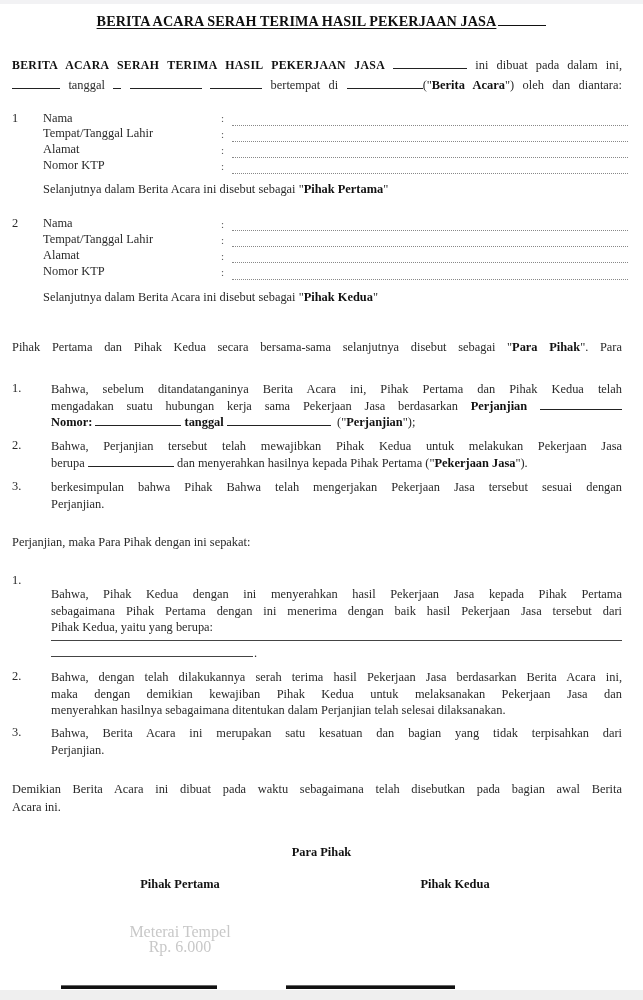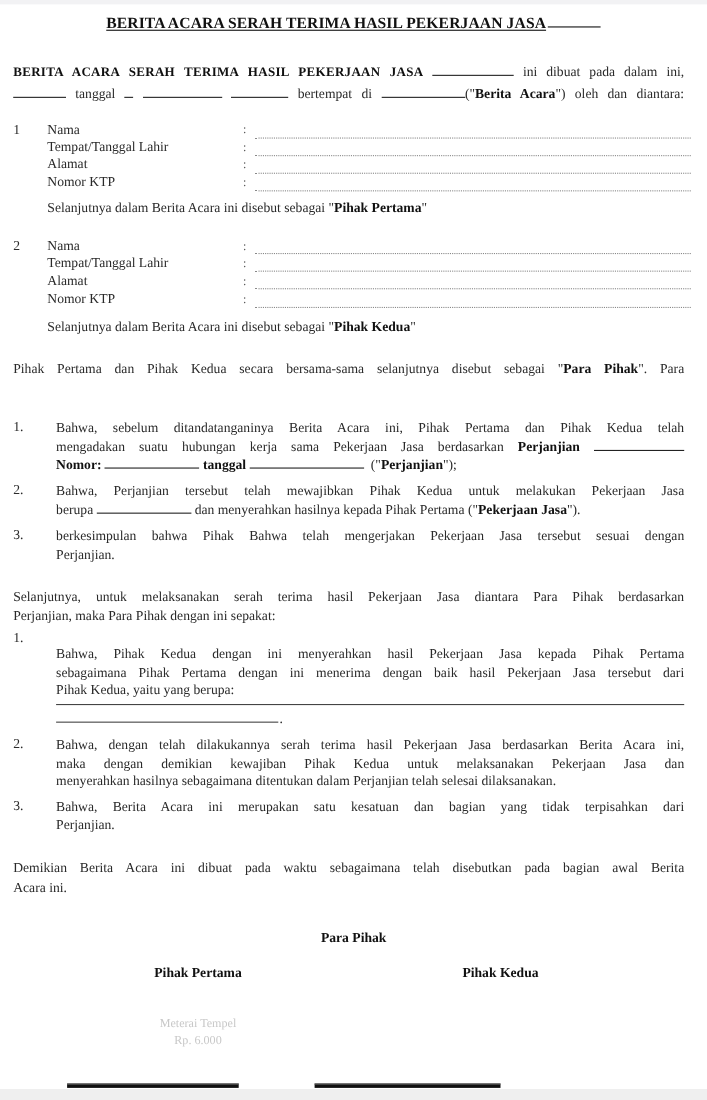--- a/index.html
+++ b/index.html
@@ -27,21 +27,21 @@
   .num { position: absolute; left: 12px; font-size: 12.4px; }
   .lbl { position: absolute; left: 43px; font-size: 12.4px; }
   .item-n { position: absolute; left: 12px; font-size: 12.4px; }
   .item-b { position: absolute; left: 51px; width: 571px; font-size: 12.4px; line-height: 16.5px; }
   .item-b .ln { display: block; text-align: justify; text-align-last: justify; white-space: nowrap; }
   .item-b .ln.last { text-align-last: left; }
   .para { position: absolute; left: 12px; width: 610px; font-size: 12.4px; line-height: 19px; }
   .para .ln { display: block; text-align: justify; text-align-last: justify; white-space: nowrap; }
   .para .ln.last { text-align-last: left; }
   .sig-line { position: absolute; top: 986px; height: 3px; background: #111; border-top: 1px solid #666; }
-  .stamp { color: #c8c8c8; font-size: 11px; text-align: center; line-height: 15px; font-family: "Liberation Serif", serif; }
+  .stamp { color: #c8c8c8; font-size: 16px; text-align: center; line-height: 15px; font-family: "Liberation Serif", serif; }
 </style>
 </head>
 <body>
 
 <div class="topbar"></div>
 
 <div class="abs title">
   <span class="u">BERITA ACARA SERAH TERIMA HASIL PEKERJAAN JASA</span><span class="tail"></span>
 </div>
 
@@ -91,21 +91,21 @@
   <span class="colon" style="top:266px;">:</span>
   <div class="dots" style="top:230px;"></div>
   <div class="dots" style="top:246px;"></div>
   <div class="dots" style="top:262px;"></div>
   <div class="dots" style="top:279px;"></div>
   <div class="lbl t" style="top:289px;">
     <span>Selanjutnya  dalam Berita Acara ini disebut sebagai "</span><span class="b">Pihak Kedua</span><span>"</span>
   </div>
 </div>
 
-<div class="para" style="top:326px;">
+<div class="para" style="top:338px;">
   <span class="ln"><span>Pihak Pertama dan Pihak Kedua secara bersama-sama selanjutnya disebut sebagai "</span><span class="b">Para Pihak</span><span>". Para</span></span>
 </div>
 
 <span class="item-n" style="top:381px;">1.</span>
 <div class="item-b" style="top:381px;">
   <span class="ln">Bahwa, sebelum ditandatanganinya Berita Acara ini, Pihak Pertama dan Pihak Kedua telah</span>
   <span class="ln"><span>mengadakan suatu hubungan kerja sama Pekerjaan Jasa berdasarkan</span> <span class="b">Perjanjian</span> <span class="blank" style="width:82px;"></span></span>
   <span class="ln last"><span class="b">Nomor:</span> <span class="blank" style="width:86px;"></span> <span class="b">tanggal</span> <span class="blank" style="width:104px;"></span>&nbsp;&nbsp;<span>("</span><span class="b">Perjanjian</span><span>");</span></span>
 </div>
 
@@ -115,21 +115,20 @@
   <span class="ln last"><span>berupa</span> <span class="blank" style="width:86px;"></span> <span>dan menyerahkan  hasilnya kepada Pihak Pertama  ("</span><span class="b">Pekerjaan Jasa</span><span>").</span></span>
 </div>
 
 <span class="item-n" style="top:479px;">3.</span>
 <div class="item-b" style="top:479px;">
   <span class="ln">berkesimpulan bahwa Pihak Bahwa telah mengerjakan Pekerjaan Jasa tersebut sesuai dengan</span>
   <span class="ln last">Perjanjian.</span>
 </div>
 
 <div class="para" style="top:533px; line-height:18px;">
-  <span class="ln">Selanjutnya, untuk melaksanakan serah terima hasil Pekerjaan Jasa diantara Para Pihak berdasarkan</span>
   <span class="ln last">Perjanjian,  maka Para Pihak dengan ini sepakat:</span>
 </div>
 
 <span class="item-n" style="top:573px;">1.</span>
 <div class="item-b" style="top:586px;">
   <span class="ln">Bahwa, Pihak Kedua dengan ini menyerahkan hasil Pekerjaan Jasa kepada Pihak Pertama</span>
   <span class="ln">sebagaimana Pihak Pertama dengan ini menerima dengan baik hasil Pekerjaan Jasa tersebut dari</span>
   <span class="ln last">Pihak Kedua, yaitu yang berupa:</span>
 </div>
 <div class="abs" style="left:51px; top:640px; width:571px; border-bottom:1px solid #444;"></div>

